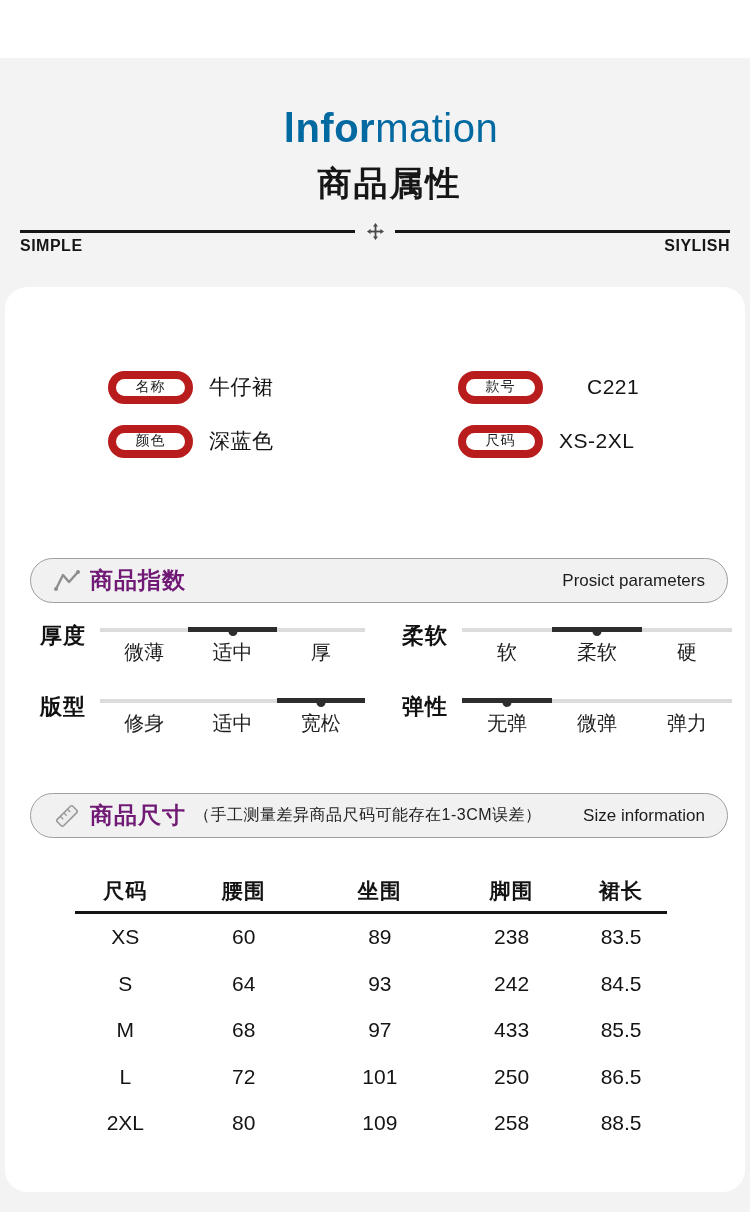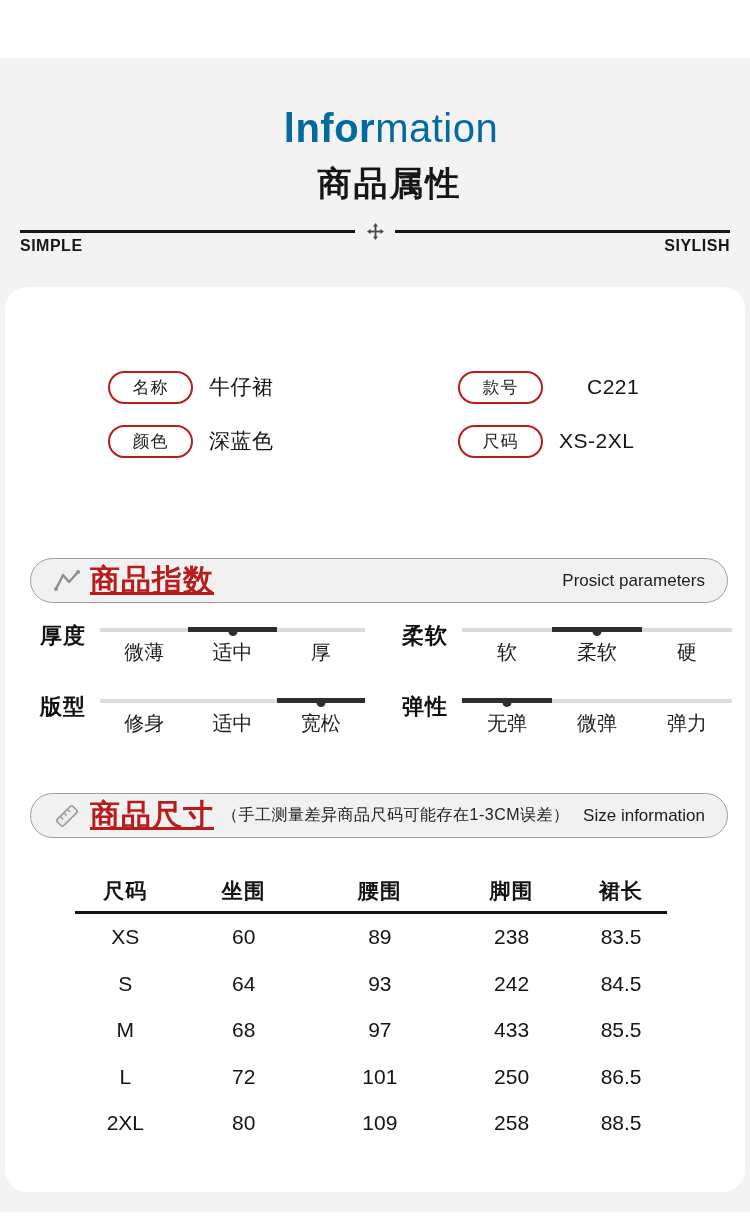--- a/index.html
+++ b/index.html
@@ -24,37 +24,37 @@
   .tagline { position:absolute; top:237px; left:20px; width:710px; display:flex;
              justify-content:space-between; font-size:16px; font-weight:600;
              letter-spacing:0.5px; color:#161616; }
 
   
   .card { position:absolute; left:5px; top:287px; width:740px; height:905px;
           background:#ffffff; border-radius:22px; }
 
   
   .attr-item { position:absolute; display:flex; align-items:center; height:34px; }
-  .attr-pill { width:85px; height:33px; border:2px solid #b91c1c; border-radius:17px;
+  .attr-pill { width:85px; height:33px; border:8px solid #b91c1c; border-radius:17px;
                display:flex; align-items:center; justify-content:center;
-               font-size:17px; color:#1c1c1c; background:#fff; letter-spacing:1px; }
+               font-size:14px; color:#1c1c1c; background:#fff; letter-spacing:1px; }
   .attr-value { margin-left:16px; font-size:21px; color:#141414; letter-spacing:0.5px; }
   .attr-0 { left:103px; top:83px; }
   .attr-1 { left:453px; top:83px;gap:28px; }
   .attr-2 { left:103px; top:137px; }
   .attr-3 { left:453px; top:137px; }
 
   
   .section-bar { position:absolute; left:25px; width:698px; height:45px;
                  background:#f1f1f2; border:1px solid #9f9f9f; border-radius:23px;
                  display:flex; align-items:center; padding:0 22px; }
   .bar-index { top:271px; }
   .bar-size  { top:506px; }
   .section-bar .sec-icon { display:flex; align-items:center; margin-right:9px; }
-  .sec-title { font-size:30px; font-weight:700; letter-spacing:1px; color:#b91c1c;text-decoration:underline; }
+  .sec-title { font-size:23px; font-weight:700; letter-spacing:1px; color:#701a75; }
   .sec-note  { font-size:16px; color:#222; margin-left:8px; letter-spacing:0.5px; }
   .sec-sub   { margin-left:auto; font-size:17px; color:#1c1c1c; }
 
   
   .sliders { position:absolute; left:35px; top:331px; width:692px;
              display:grid; grid-template-columns:325px 330px; column-gap:37px; row-gap:23px; }
   .slider-row { display:flex;justify-content:flex-end; }
   .slider-label { width:60px; font-size:22px; font-weight:700; color:#111; padding-top:3px;
                   letter-spacing:1px; }
   .slider-body { flex:1; }
@@ -214,22 +214,22 @@
       </svg>
     </span>
     <span class="sec-title">商品尺寸</span>
     <span class="sec-note">（手工测量差异商品尺码可能存在1-3CM误差）</span>
     <span class="sec-sub">Size information</span>
   </div>
 
   <div class="size-table">
     <div class="trow thead">
       <div>尺码</div>
+      <div>腰围</div>
       <div>坐围</div>
-      <div>腰围</div>
       <div>脚围</div>
       <div>裙长</div>
     </div>
     <div class="hline"></div>
 
     <div class="trow tbody-row">
       <div>XS</div>
       <div>60</div>
       <div>89</div>
       <div>238</div>

